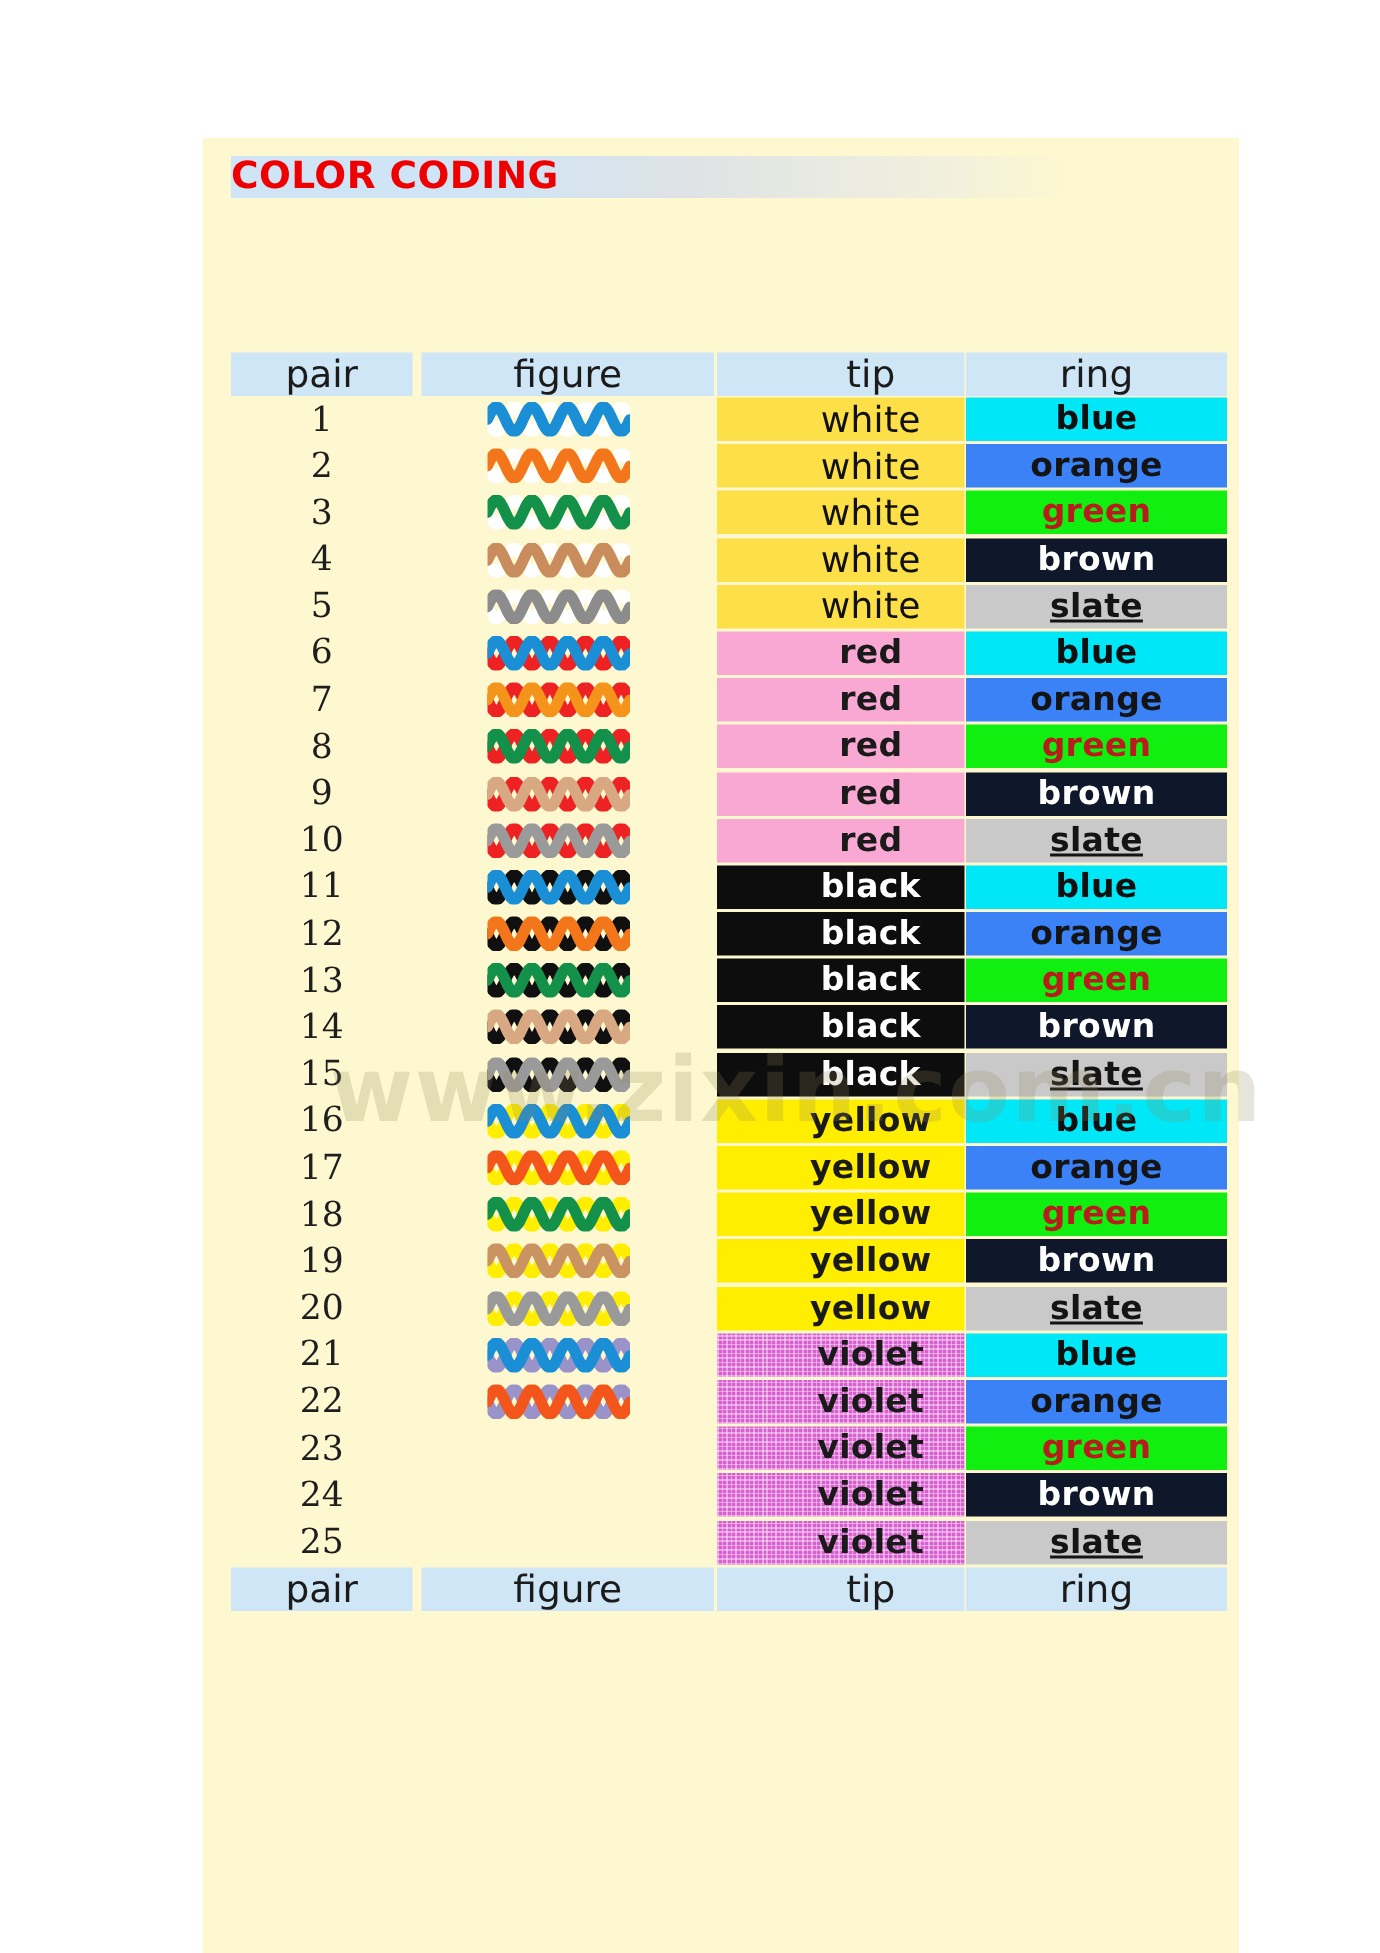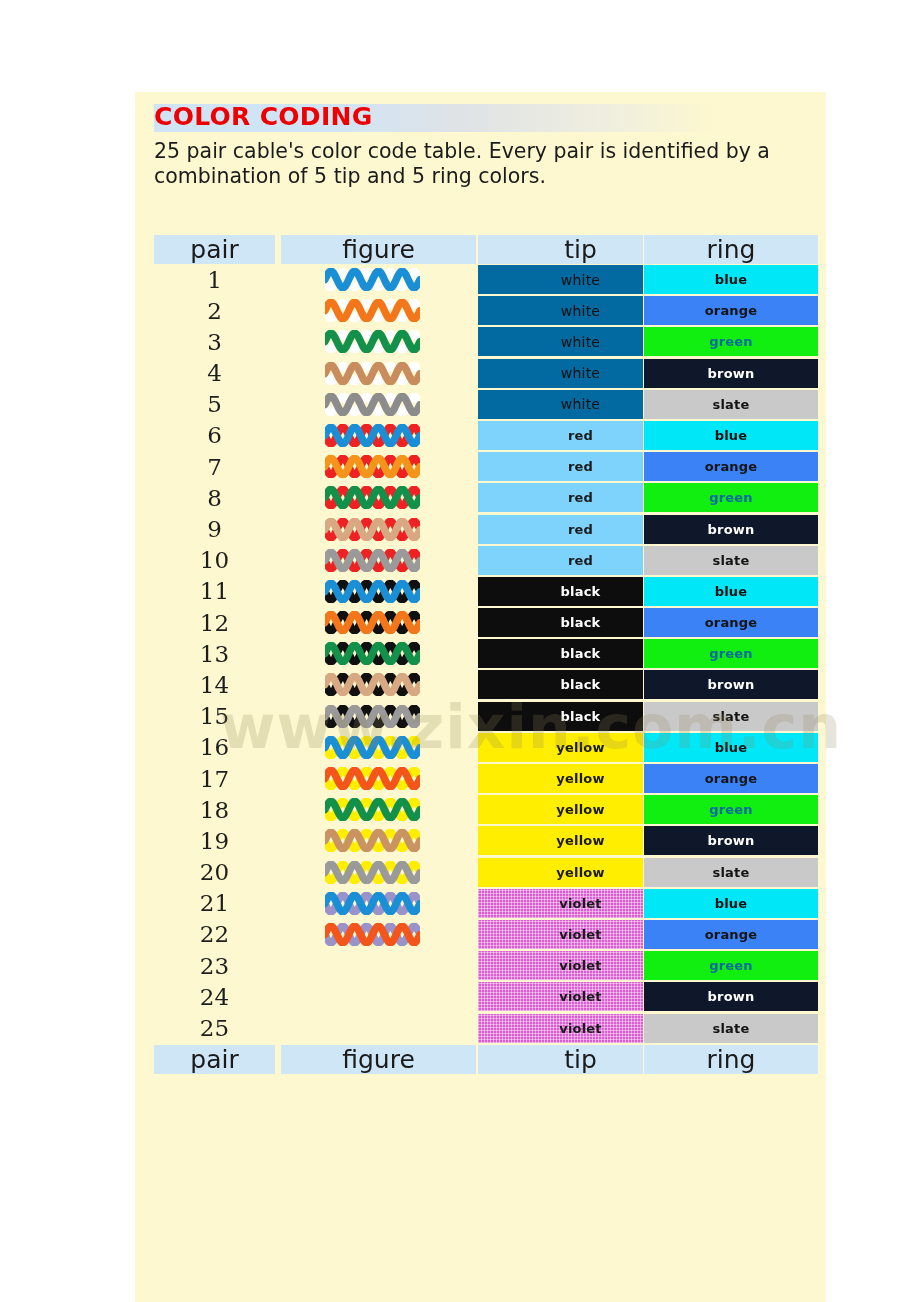--- a/index.html
+++ b/index.html
@@ -94,40 +94,40 @@
 
   
   .pair-num {
     font-size: 23px;
     color: #1e1e1e;
     font-family: "DejaVu Serif", serif;
   }
 
   
   .swatch {
-    font-size: 13px;
+    font-size: 22px;
     font-weight: bold;
     letter-spacing: 0.2px;
   }
-  .sw-white  { background: #0369a1; color: #111111; font-weight: normal; font-size: 14px;}
-  .sw-red    { background: #7dd3fc; color: #1a1a1a; }
+  .sw-white  { background: #fde047; color: #111111; font-weight: normal; font-size: 24px;}
+  .sw-red    { background: #f9a8d4; color: #1a1a1a; }
   .sw-black  { background: #0d0d0d; color: #ffffff; }
   .sw-yellow { background: #ffee00; color: #1a1a1a; }
   .sw-violet {
     background-color: #d95fd0;
     background-image:
       repeating-linear-gradient(0deg, rgba(255,255,255,.42) 0 1px, rgba(255,255,255,0) 1px 3px),
       repeating-linear-gradient(90deg, rgba(255,255,255,.42) 0 1px, rgba(255,255,255,0) 1px 3px);
     color: #1a1a1a;
   }
   .sw-blue   { background: #00e8f8; color: #101010; }
   .sw-orange { background: #3b82f6; color: #141414; }
-  .sw-green  { background: #11ef11; color: #0369a1; }
+  .sw-green  { background: #11ef11; color: #b91c1c; }
   .sw-brown  { background: #0f172a; color: #ffffff; }
-  .sw-slate  { background: #c9c9c9; color: #141414; }
+  .sw-slate  { background: #c9c9c9; color: #141414; text-decoration: underline; }
 
   
   .figure-wrap {
     position: absolute;
     left: 190px;
     top: 4px;
     width: 95px;
     height: 23px;
   }
   .figure-wrap svg { display: block; width: 95px; height: 23px; }
@@ -148,21 +148,20 @@
     z-index: 50;
   }
 </style>
 </head>
 <body>
 
 <div id="panel">
 
   <div id="title-band"></div>
   <div id="page-title">COLOR CODING</div>
-  <div id="subtitle">25 pair cable's color code table. Every pair is identified by a combination of 5 tip and 5 ring colors.</div>
 
   <div id="table">
       <div class="row hdr">
         <div class="cell c-pair">pair</div>
         <div class="cell c-figure">figure</div>
         <div class="cell c-tip">tip</div>
         <div class="cell c-ring">ring</div>
       </div>
       <div class="row">
         <div class="cell c-pair pair-num">1</div>

